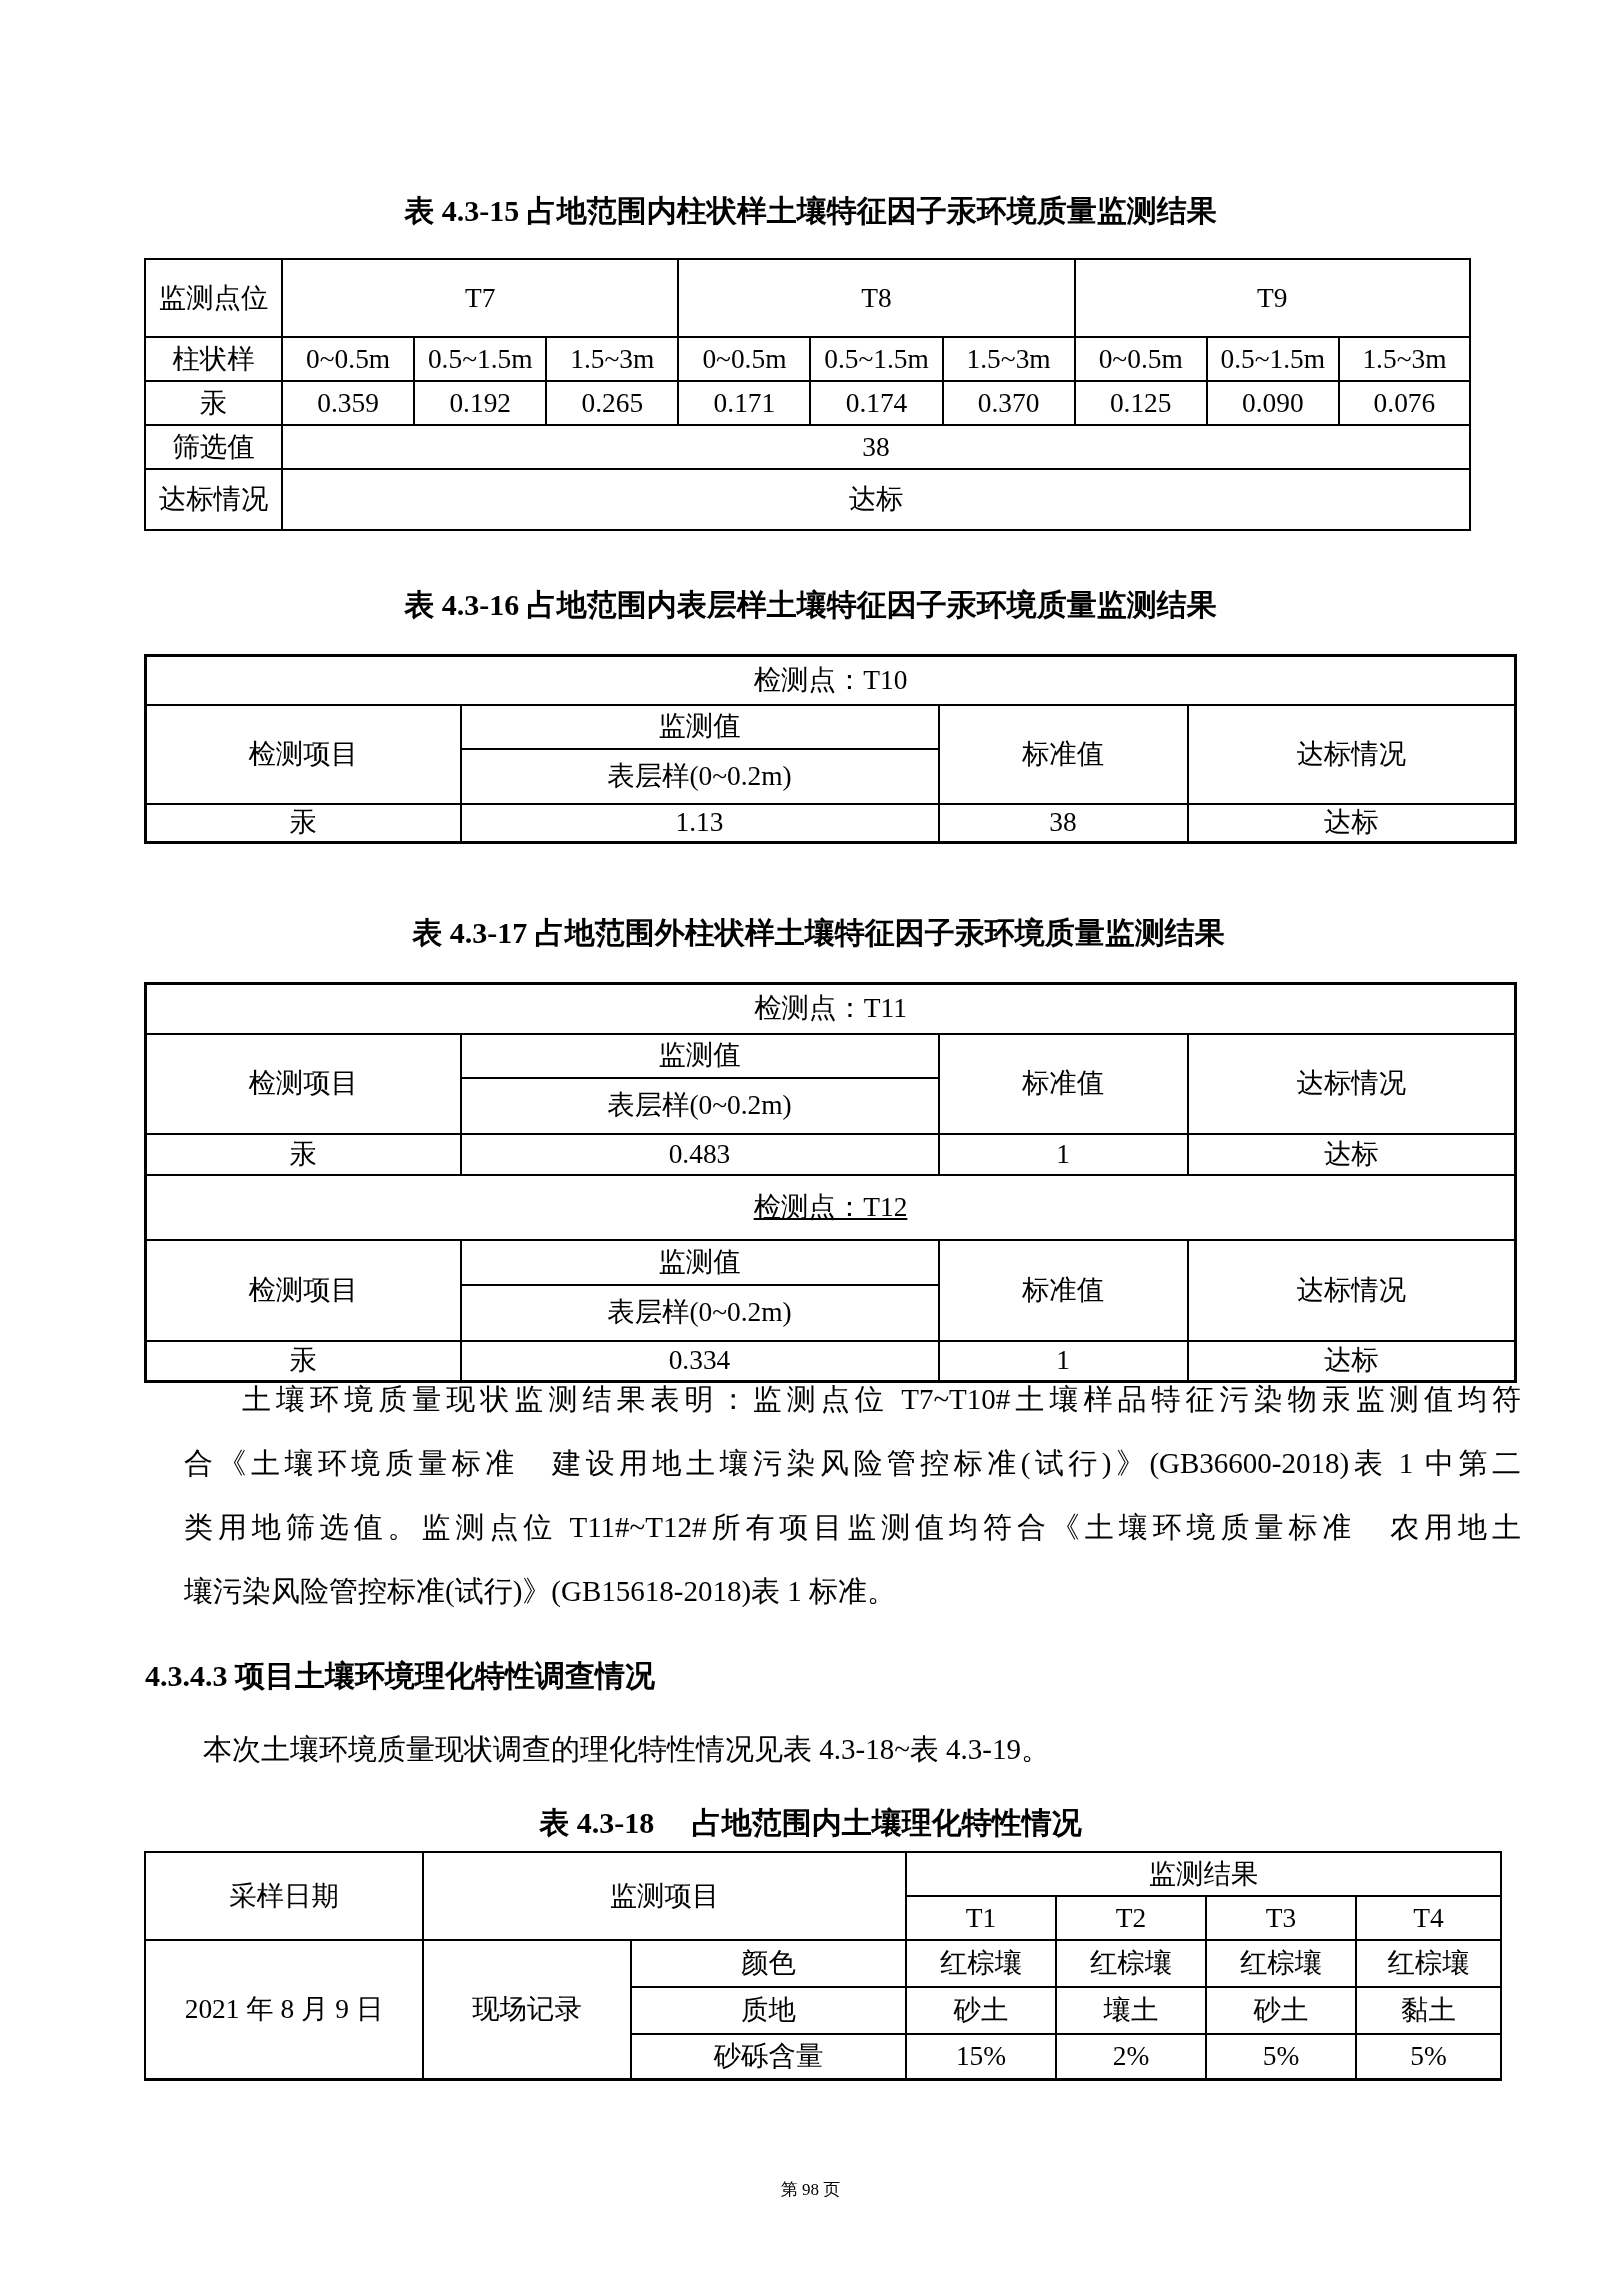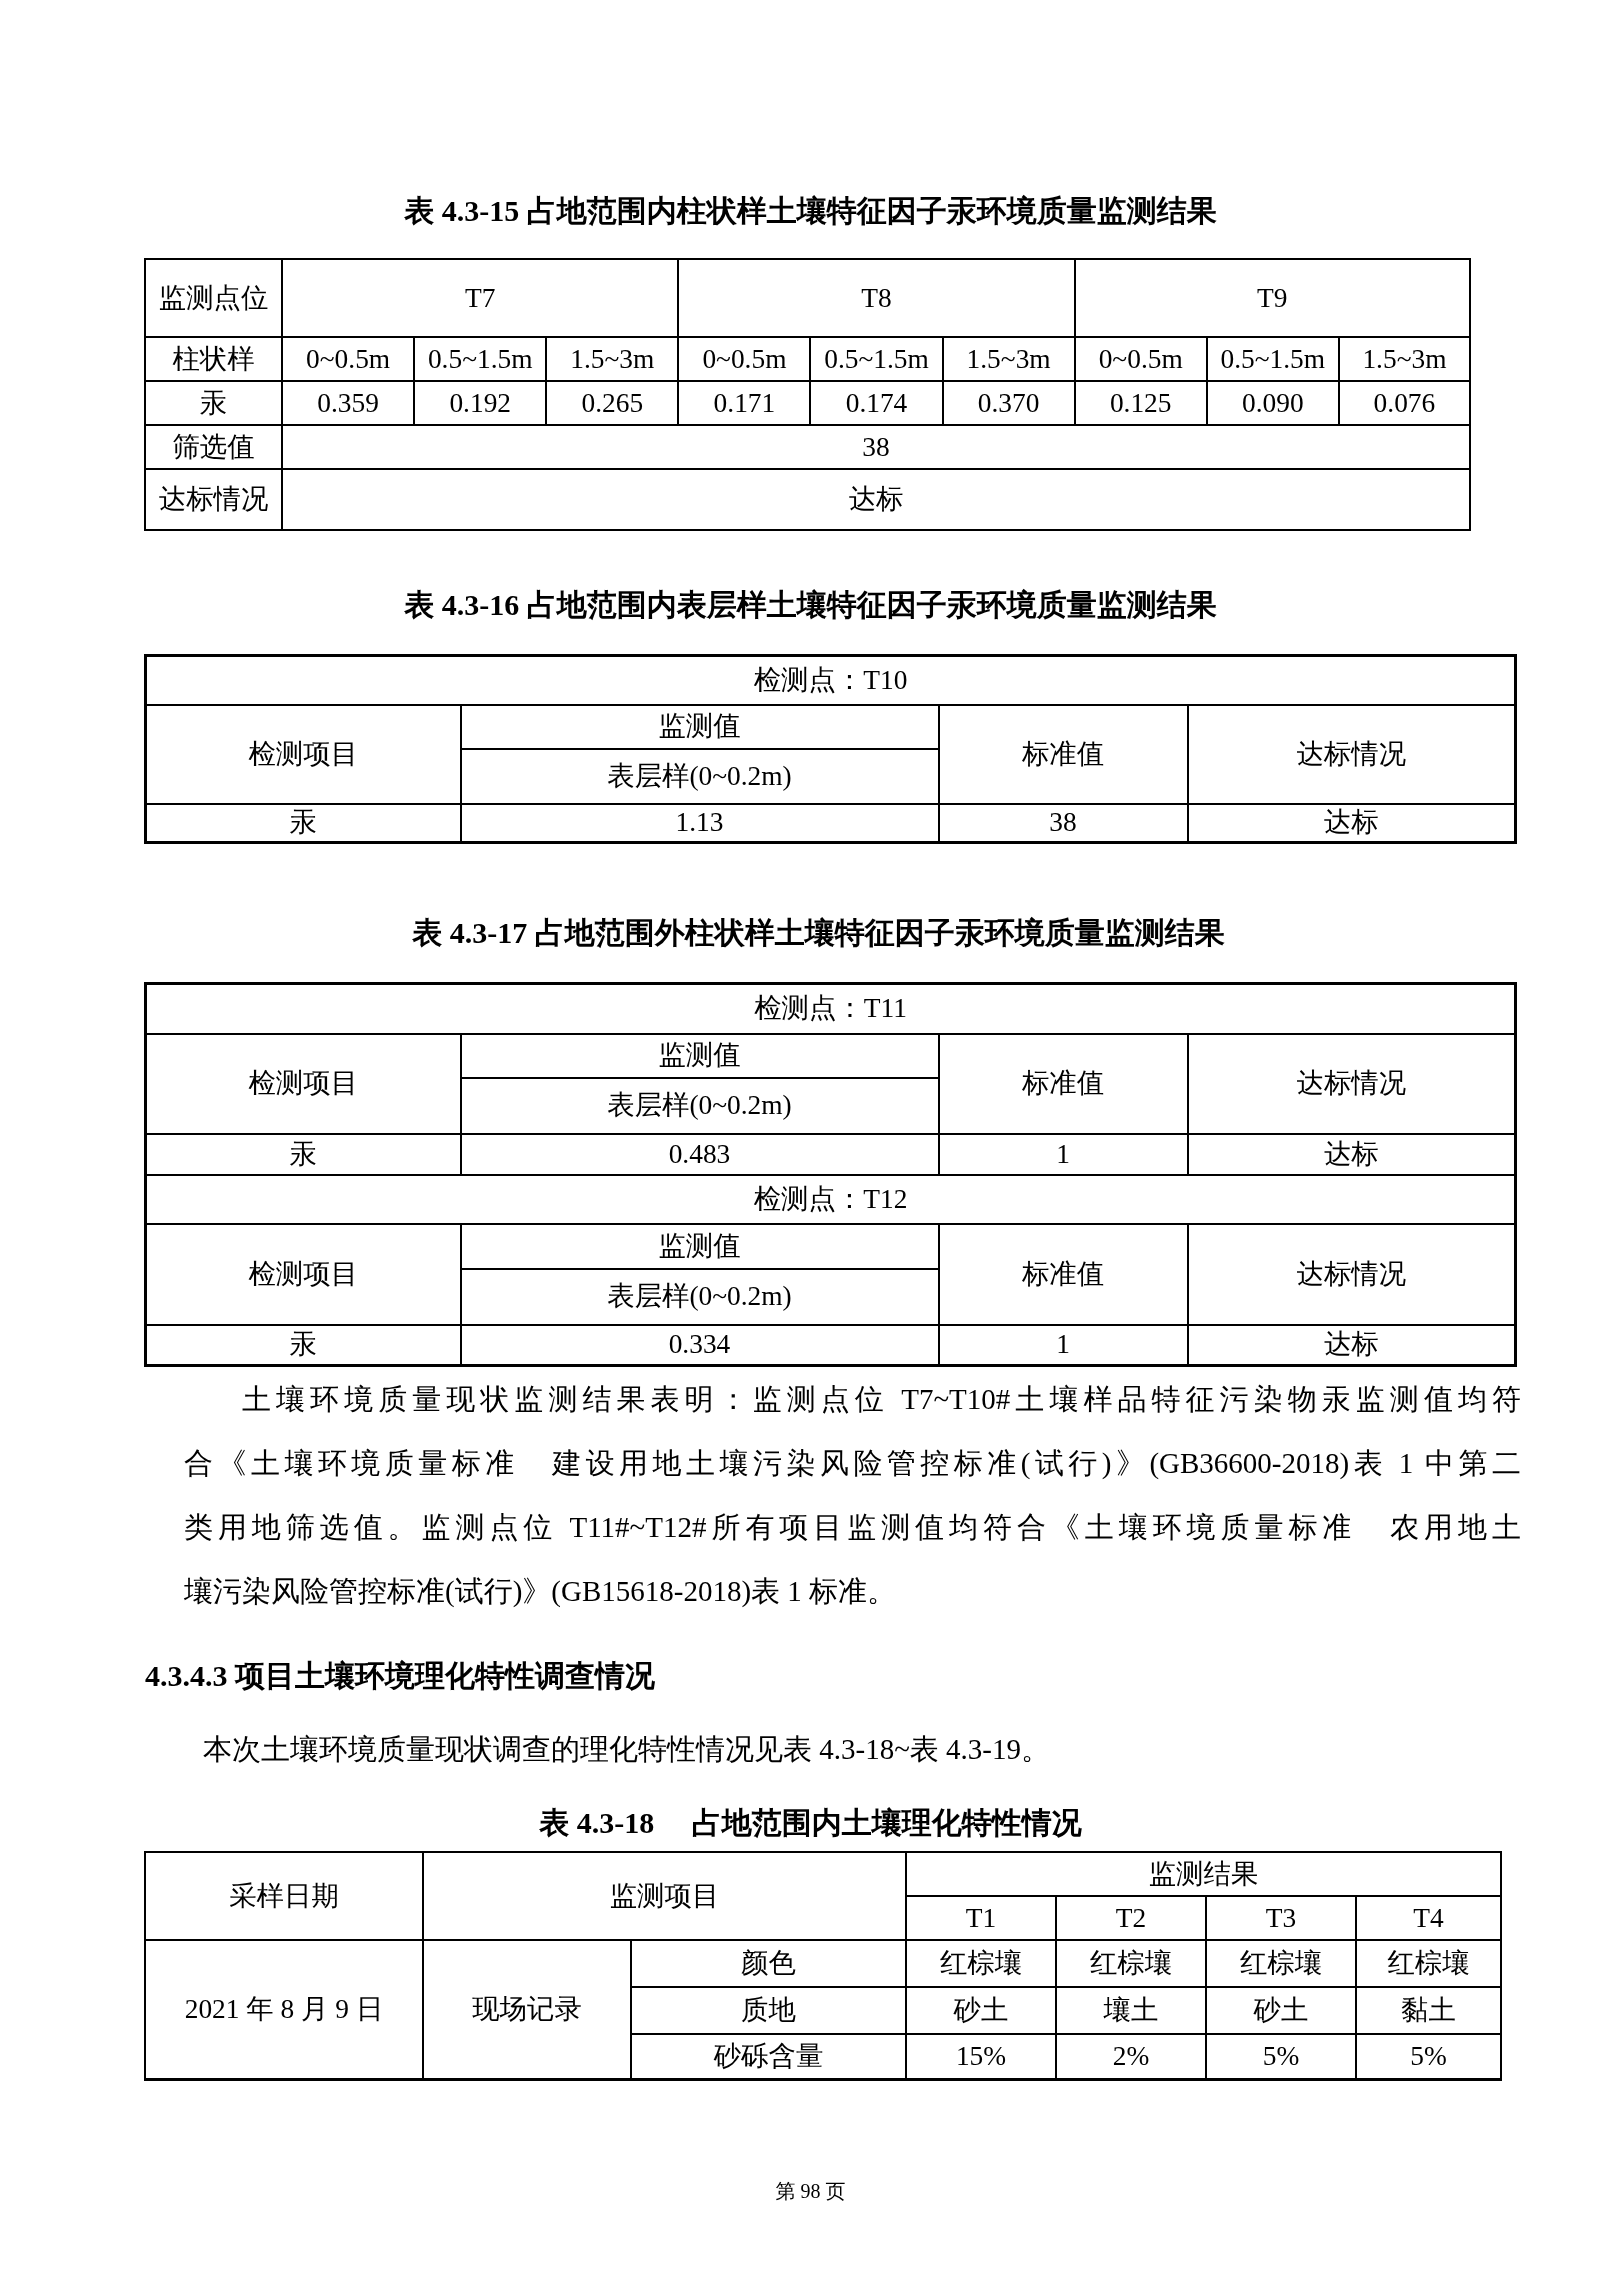--- a/index.html
+++ b/index.html
@@ -31,21 +31,21 @@
   td.lab { padding:0 15.7px; word-break:break-all; }
   .para {
     font-size:29px; line-height:64px;
   }
   .pline { text-align:justify; text-align-last:justify; }
   .pline.last { text-align-last:left; }
   .pline.first { text-indent:2em; }
   .heading { font-weight:bold; font-size:30px; white-space:pre; }
   .footer {
     position:absolute; left:0; width:100%;
-    text-align:center; font-size:20px;
+    text-align:center; font-size:17px;
   }
 </style>
 </head>
 <body>
 
 <div class="page">
 
   <div class="tbl-title" style="top:191px;">表 4.3-15 占地范围内柱状样土壤特征因子汞环境质量监测结果</div>
 
   <div class="abs" style="top:258px; left:144px;">
@@ -162,21 +162,21 @@
       <tr style="height:56px;">
         <td>表层样(0~0.2m)</td>
       </tr>
       <tr style="height:41px;">
         <td>汞</td>
         <td>0.483</td>
         <td>1</td>
         <td>达标</td>
       </tr>
 
-      <tr style="height:49px;">
+      <tr style="height:65px;text-decoration:underline;">
         <td colspan="4">检测点：T12</td>
       </tr>
       <tr style="height:45px;">
         <td rowspan="2">检测项目</td>
         <td>监测值</td>
         <td rowspan="2">标准值</td>
         <td rowspan="2">达标情况</td>
       </tr>
       <tr style="height:56px;">
         <td>表层样(0~0.2m)</td>

